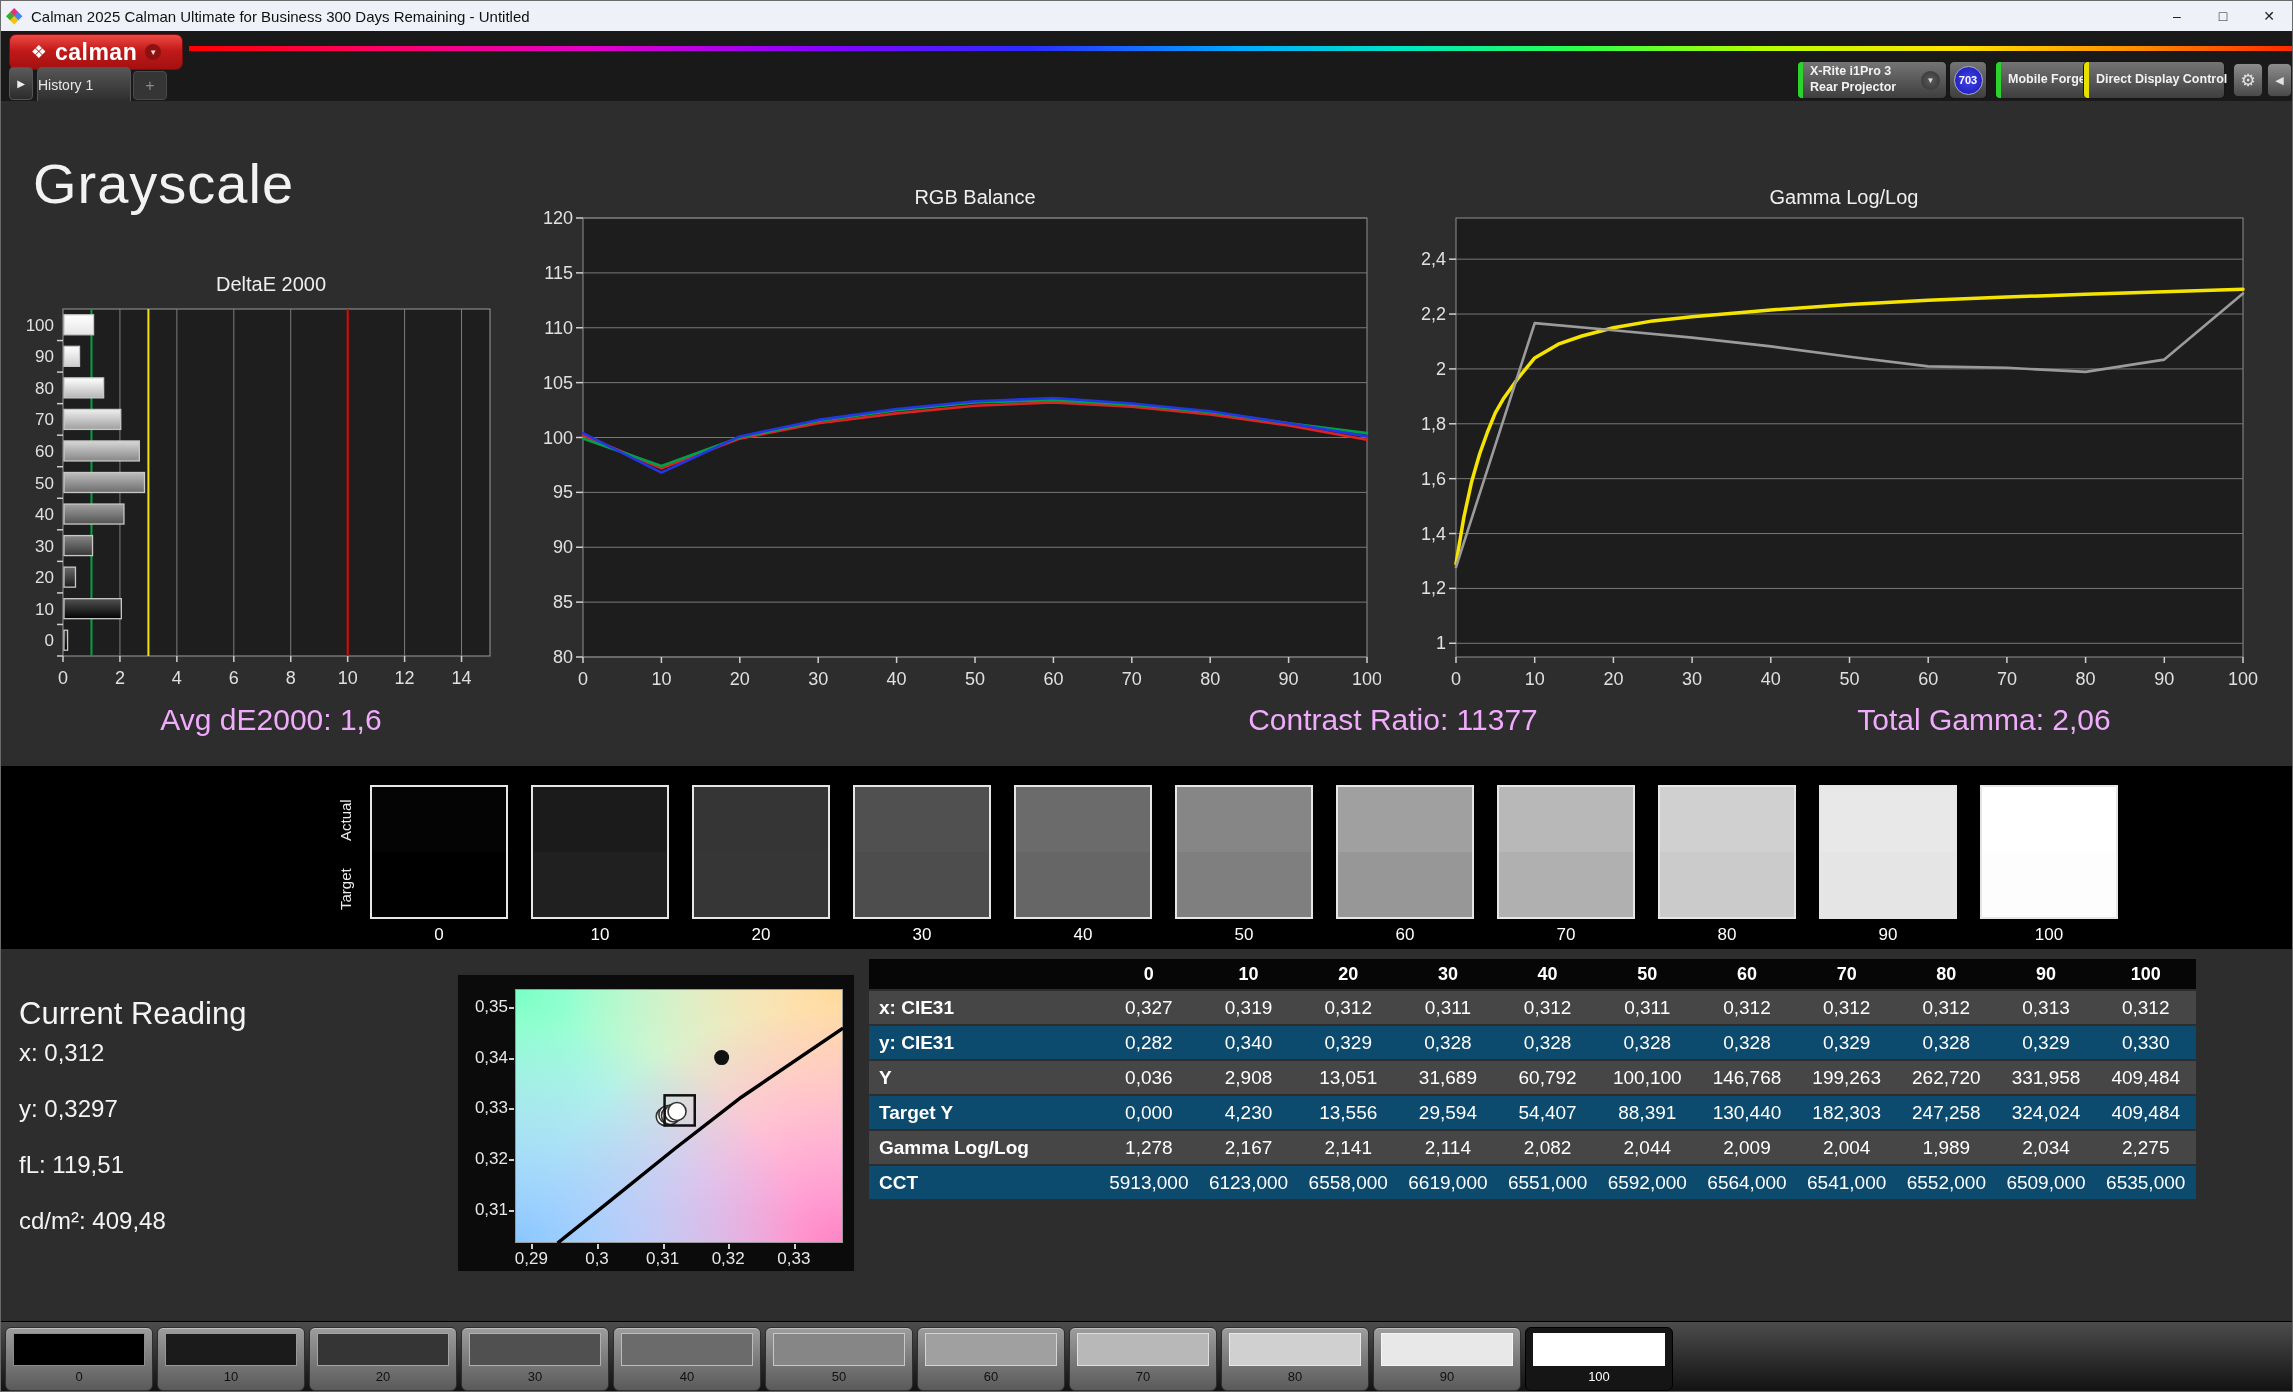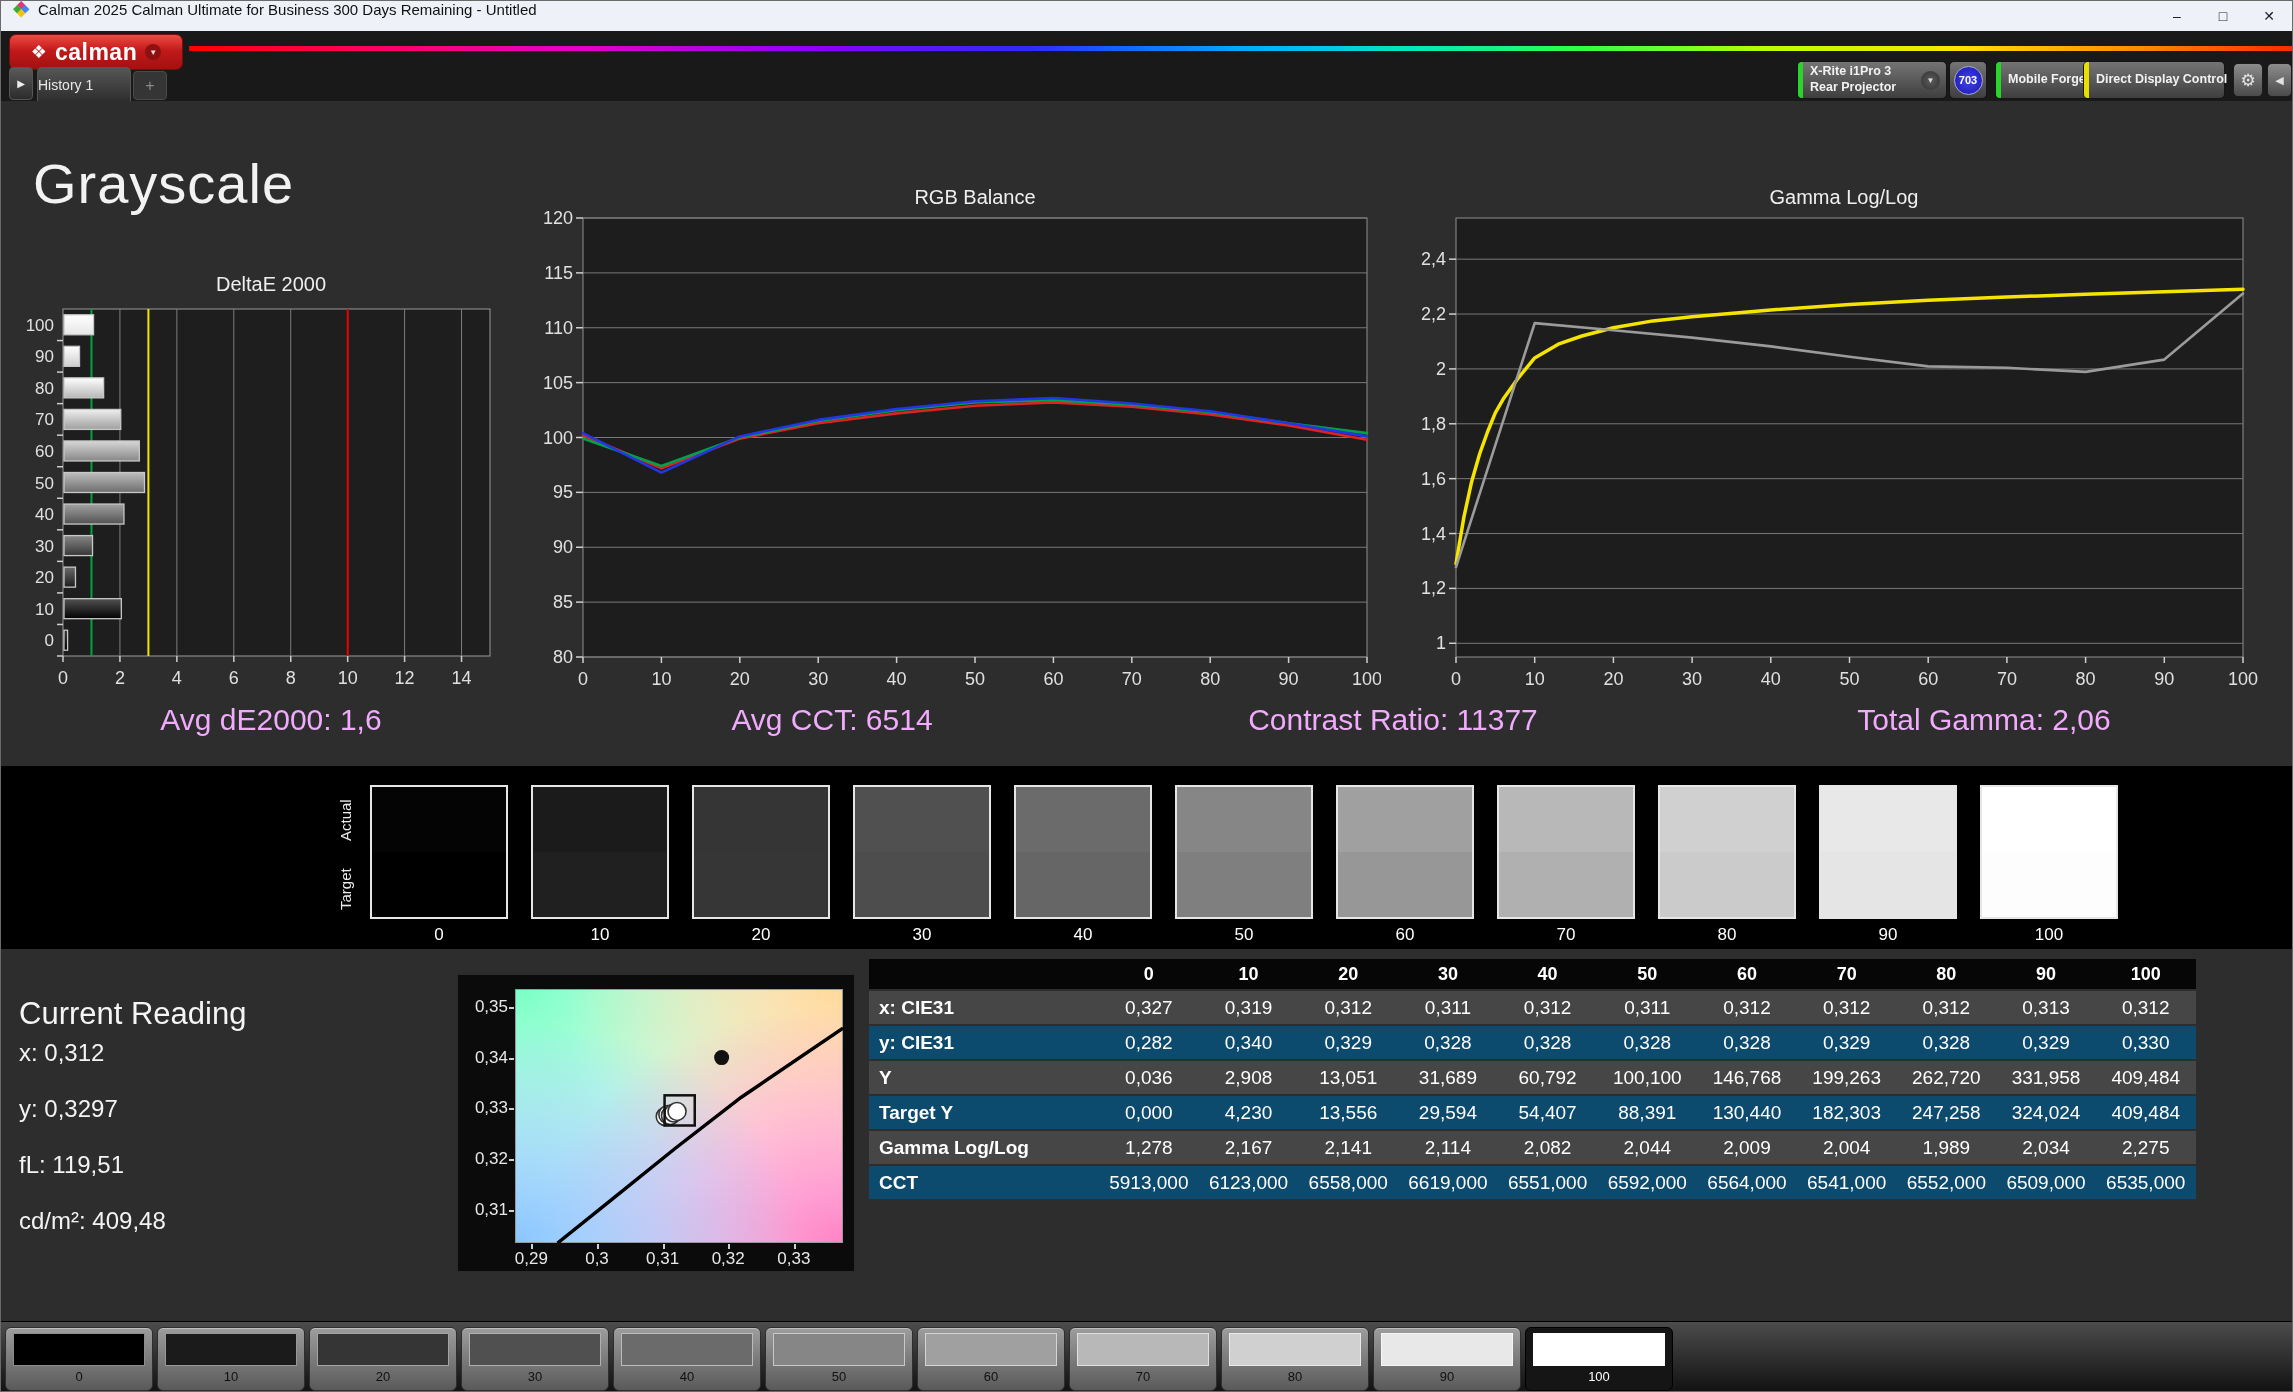--- a/index.html
+++ b/index.html
@@ -1,19 +1,19 @@
 <!DOCTYPE html>
 <html><head>
 <meta charset="utf-8">
 <style>
   html,body{margin:0;padding:0;background:#555;}
   #root{position:relative;width:2293px;height:1392px;background:#2d2d2d;
         font-family:"Liberation Sans",sans-serif;overflow:hidden;border:1px solid #6a6a6a;box-sizing:border-box;}
   
-  .titlebar{position:absolute;left:0;top:0;right:0;height:30px;background:#eef2f8;display:flex;padding-left:12px;box-sizing:border-box;}
+  .titlebar{position:absolute;left:0;top:0;right:0;height:30px;background:#eef2f8;display:flex;align-items:center;padding-left:5px;box-sizing:border-box;}
   .title{font-size:15px;color:#111;margin-left:8px;white-space:nowrap;}
   .wbtns{margin-left:auto;display:flex;height:100%;}
   .wbtn{width:46px;height:100%;border:none;background:transparent;font-size:14px;color:#222;display:flex;align-items:center;justify-content:center;}
   
   .appband{position:absolute;left:0;top:30px;right:0;height:70px;background:#191919;}
   .logo-btn{position:absolute;left:8px;top:3px;width:172px;height:34px;background:linear-gradient(#ef4a44,#c21a1a 45%,#a31010);
             border-radius:7px;border:1px solid #7a0d0d;display:flex;align-items:center;justify-content:center;gap:8px;}
   .logo-diamond{color:#fff;font-size:18px;line-height:1;}
   .logo-text{color:#fff;font-size:23px;font-weight:bold;letter-spacing:.5px;line-height:1;}
   .logo-chevron{font-size:8px;color:#ffd5d5;background:#8d1111;border-radius:50%;width:16px;height:16px;display:flex;align-items:center;justify-content:center;}
@@ -376,21 +376,20 @@
         <line x1="756.3000000000001" y1="449" x2="756.3000000000001" y2="455" stroke="#cfcfcf" stroke-width="1.5"></line>
         <text x="756.3000000000001" y="477" fill="#e0e0e0" font-size="18" text-anchor="middle">90</text>
         <line x1="835" y1="449" x2="835" y2="455" stroke="#cfcfcf" stroke-width="1.5"></line>
         <text x="835" y="477" fill="#e0e0e0" font-size="18" text-anchor="middle">100</text>
         <polyline points="48.0,355.7 55.9,309.1 63.7,273.4 71.6,246.0 79.5,224.0 87.3,204.8 95.2,191.1 111.0,169.1 126.7,149.9 150.3,136.2 173.9,128.0 205.4,119.8 244.8,112.9 284.1,108.8 362.8,101.9 441.5,96.4 520.2,92.3 598.9,89.0 677.6,86.3 756.3,83.8 835.0,81.3" fill="none" stroke="#f5e400" stroke-width="3.5" stroke-linejoin="round" stroke-linecap="round"></polyline>
         <polyline points="48.0,359.0 126.7,115.1 205.4,122.2 284.1,129.6 362.8,138.4 441.5,148.8 520.2,158.4 598.9,159.8 677.6,163.9 756.3,151.6 835.0,85.5" fill="none" stroke="#9b9b9b" stroke-width="2.6" stroke-linejoin="round" stroke-linecap="round"></polyline>
       </svg>
     </div>
 
   <div class="summary" id="sum1">Avg dE2000: 1,6</div>
-  <div class="summary" id="sum2">Avg CCT: 6514</div>
   <div class="summary" id="sum3">Contrast Ratio: 11377</div>
   <div class="summary" id="sum4">Total Gamma: 2,06</div>
 
   <div class="strip">
     <div id="swatches">
         <div class="gsw" style="left: 369px;">
           <div class="half" style="background: rgb(4, 4, 4);"></div>
           <div class="half" style="background: rgb(0, 0, 0);"></div>
         </div>
         <div class="gsw-label" style="left: 367px;">0</div>

